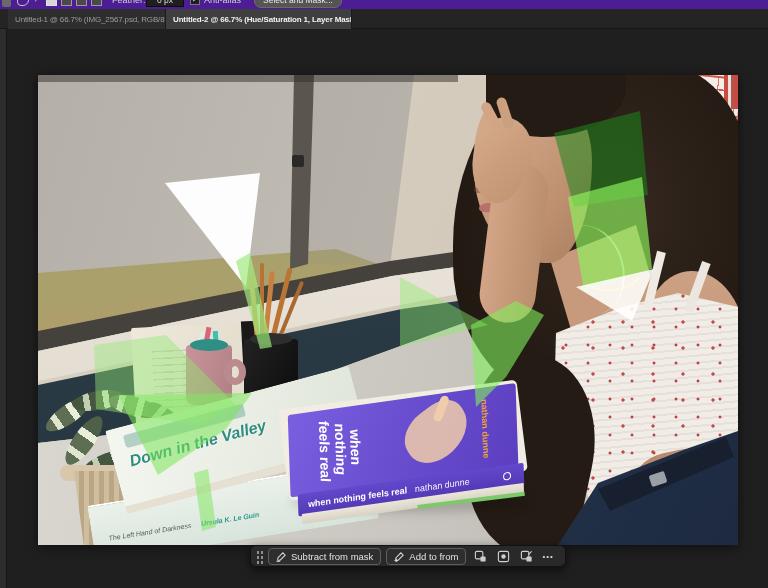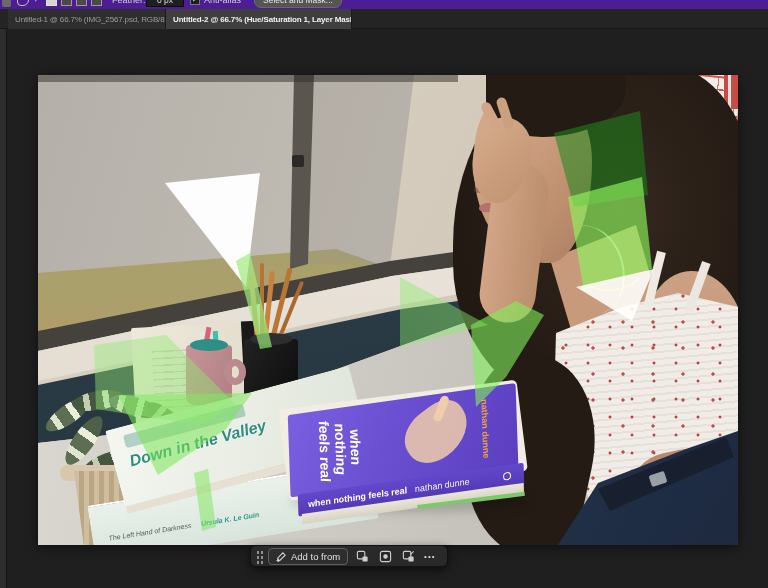--- a/index.html
+++ b/index.html
@@ -225,20 +225,27 @@
     <div class="ly" style="clip-path:polygon(156px 398px,170px 394px,178px 452px,164px 456px);background:rgba(122,230,86,.5)"></div>
     <div class="ly" style="clip-path:polygon(56px 270px,128px 260px,198px 330px,162px 350px,58px 334px);background:linear-gradient(120deg,rgba(160,235,130,.4),rgba(120,228,88,.55))"></div>
     <div class="ly" style="clip-path:polygon(0px 0px,420px 0px,420px 7px,0px 7px);background:rgba(50,46,40,.5)"></div>
   </div>
 
   <div class="task-bar">
     <div class="drag-handle"></div>
     <div class="tb-btn">
       <svg width="11" height="11" viewBox="0 0 12 12">
         <path d="M2 10 L4.5 10 L10 4.5 L7.5 2 L2 7.5 Z" fill="none" stroke="#d8d8d8" stroke-width="1.1"></path>
+        <line x1="0.5" y1="11.2" x2="4.5" y2="11.2" stroke="#d8d8d8" stroke-width="1.2"></line>
+      </svg>
+      <span>Subtract from mask</span>
+    </div>
+    <div class="tb-btn">
+      <svg width="11" height="11" viewBox="0 0 12 12">
+        <path d="M2 10 L4.5 10 L10 4.5 L7.5 2 L2 7.5 Z" fill="none" stroke="#d8d8d8" stroke-width="1.1"></path>
         <line x1="0.5" y1="10.5" x2="4.5" y2="10.5" stroke="#d8d8d8" stroke-width="1.2"></line>
         <line x1="2.5" y1="8.5" x2="2.5" y2="12" stroke="#d8d8d8" stroke-width="1.2"></line>
       </svg>
       <span>Add to from</span>
     </div>
     <div class="tb-ico">
       <svg width="13" height="13" viewBox="0 0 14 14">
         <rect x="1.5" y="1.5" width="8" height="8" rx="1.5" fill="none" stroke="#cfcfcf" stroke-width="1.2"></rect>
         <rect x="7" y="7" width="5.5" height="5.5" rx="1" fill="#cfcfcf"></rect>
       </svg>

